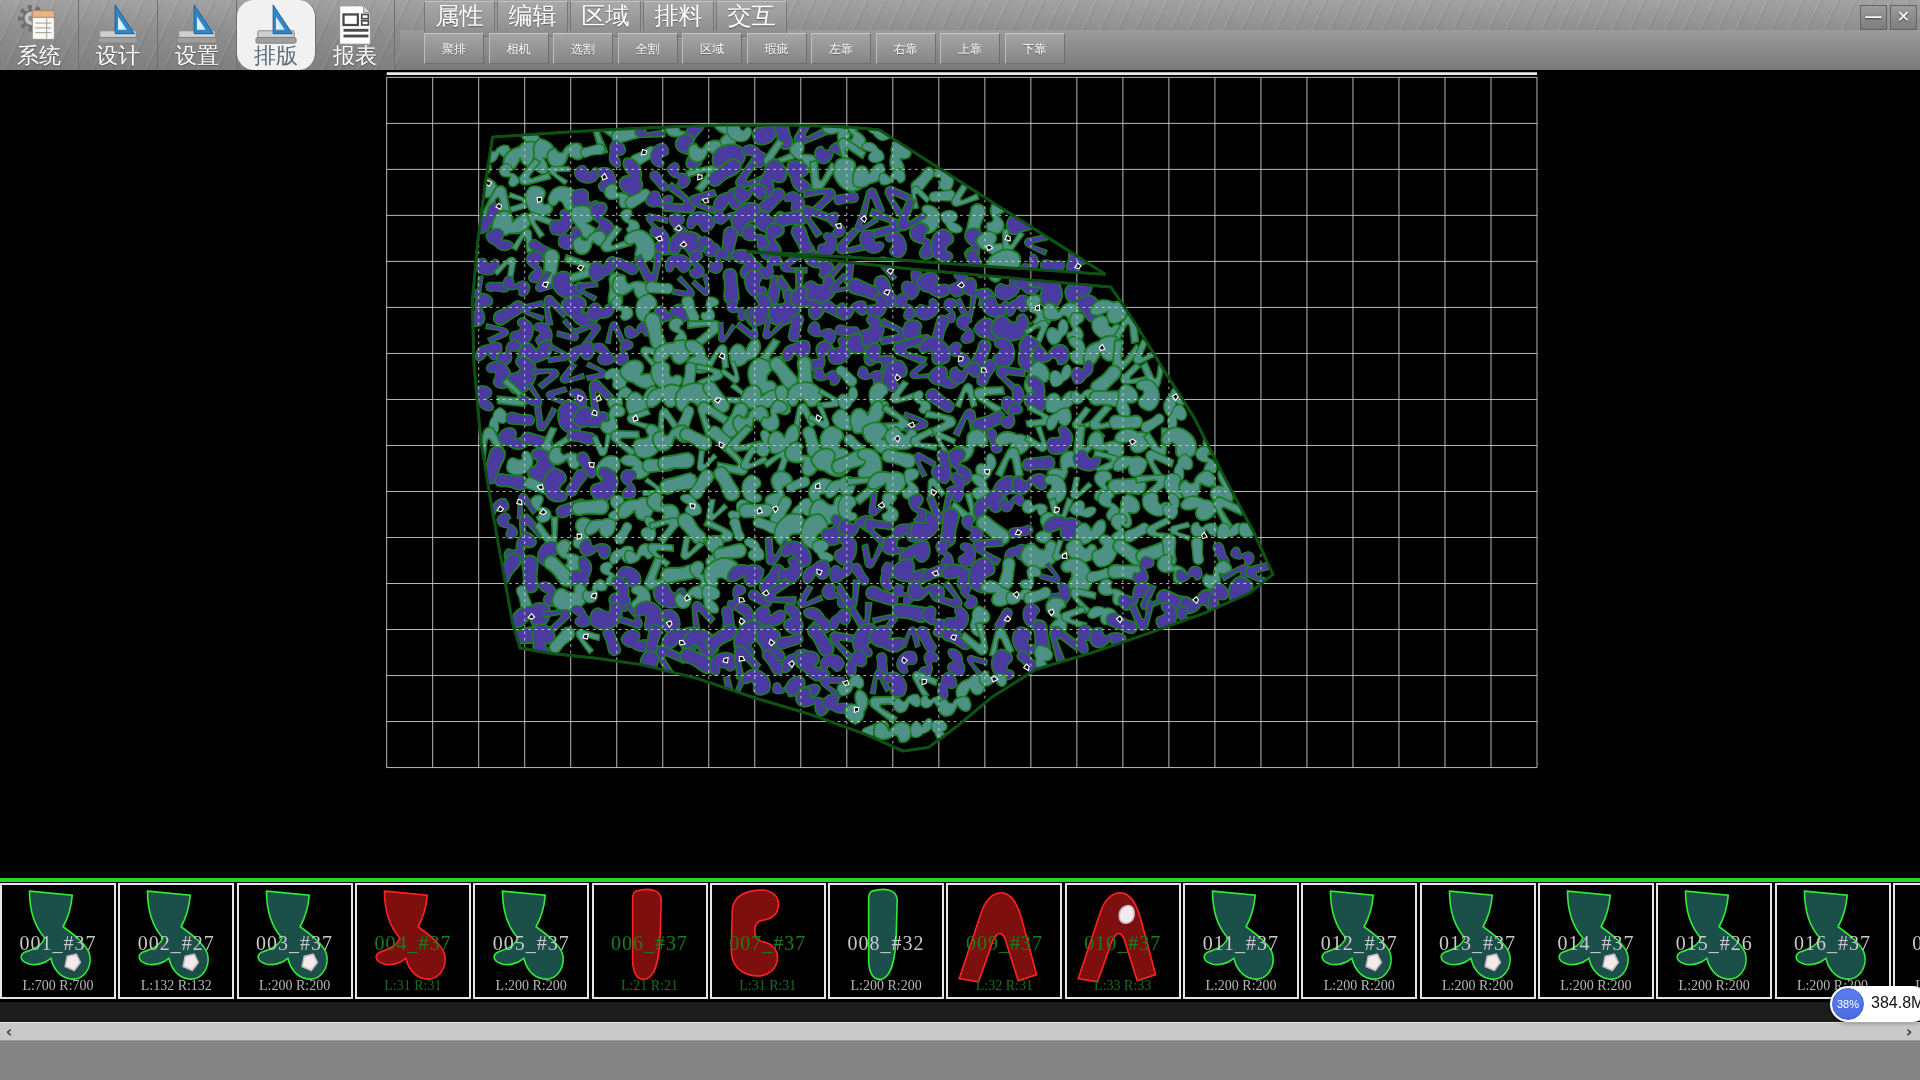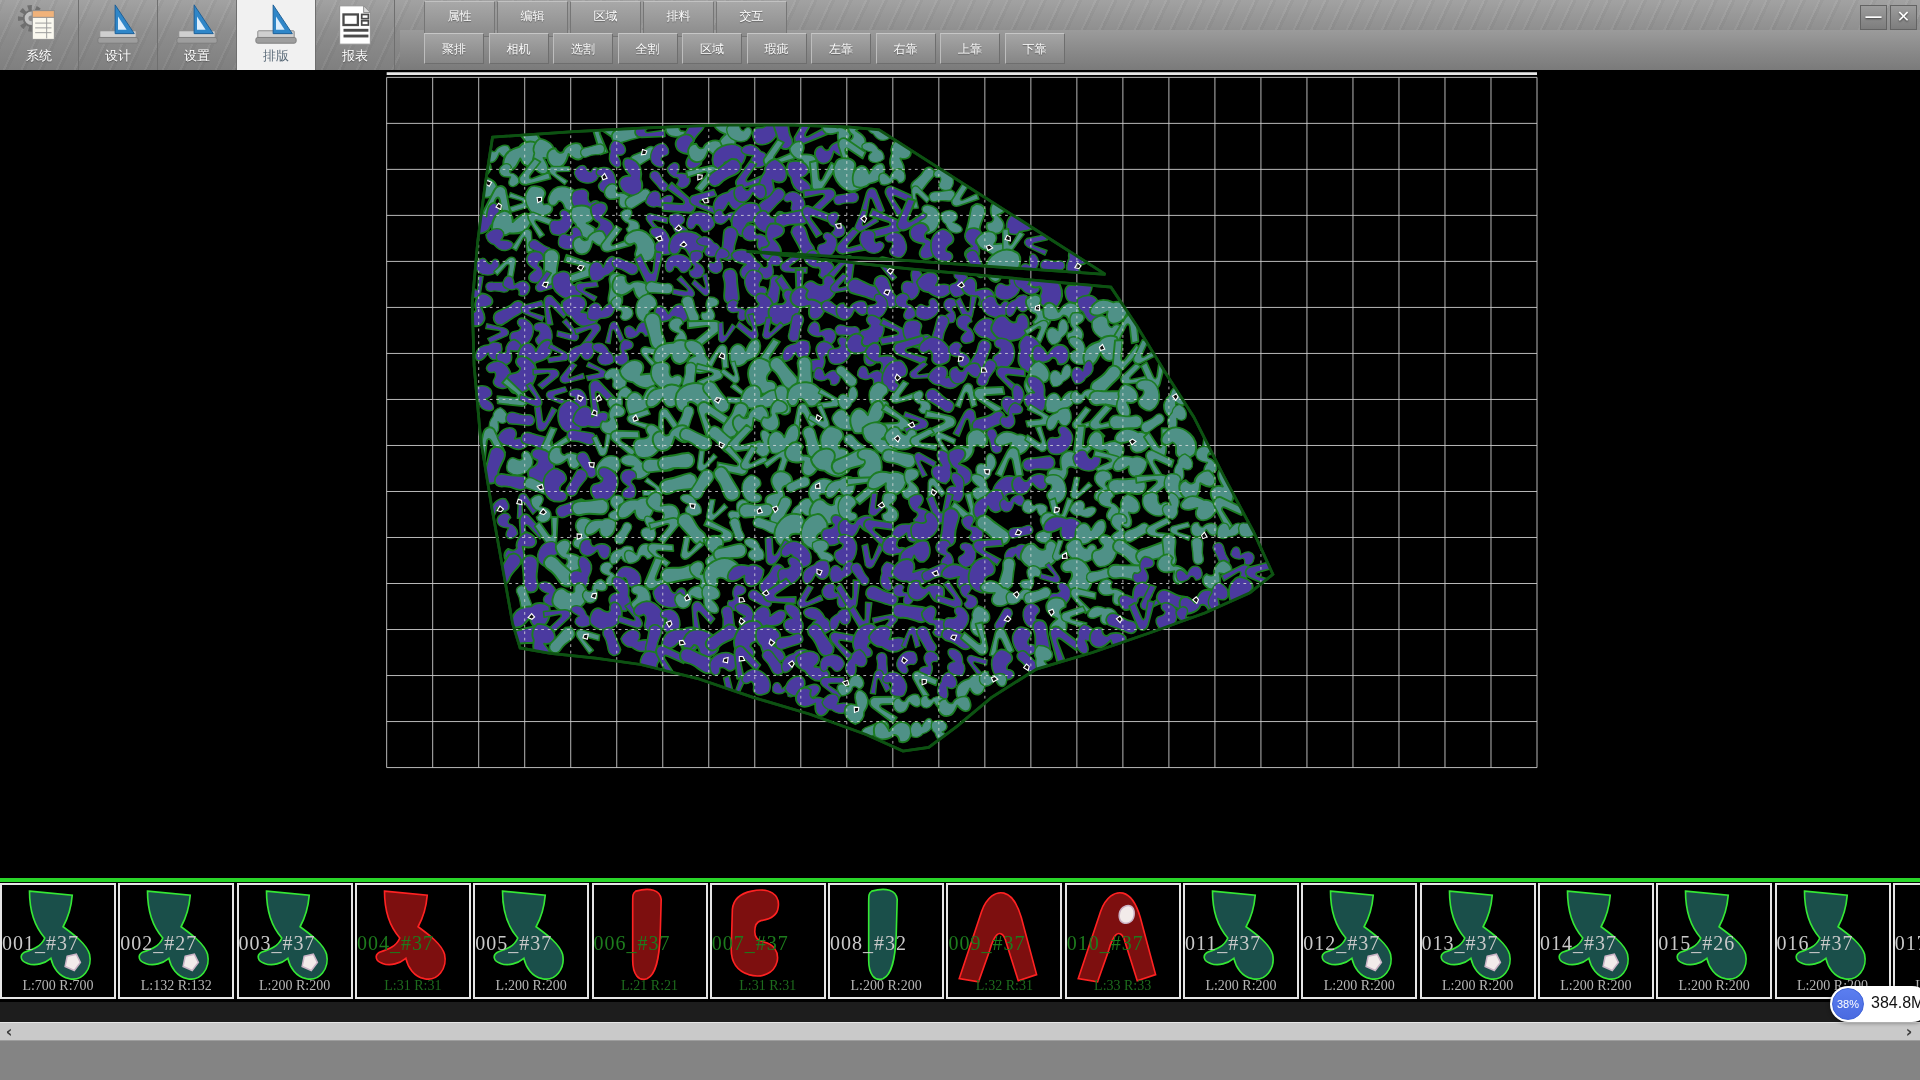--- a/index.html
+++ b/index.html
@@ -9,47 +9,47 @@
     background:linear-gradient(180deg,#a2a2a2 0%,#8e8e8e 45%,#7f7f7f 100%);
     border-bottom:1px solid #595959;}
   #titlebar .stripes{position:absolute;inset:0;
     background:repeating-linear-gradient(115deg,rgba(255,255,255,.06) 0 2px,rgba(0,0,0,.03) 2px 5px,transparent 5px 16px);}
   #row2bg{position:absolute;left:400px;top:30px;width:1520px;height:40px;
     background:linear-gradient(180deg,#9b9b9b,#7a7a7a);}
   #app-buttons{position:absolute;left:0;top:0;height:70px;display:flex;}
   .app-btn{width:79px;height:70px;border-right:1px solid #6f6f6f;box-sizing:border-box;
     display:flex;flex-direction:column;align-items:center;justify-content:flex-start;cursor:default;}
   .app-btn .ic{width:46px;height:44px;margin-top:2px;}
-  .app-btn .lbl{font-size:13px;color:#fff;text-shadow:0 1px 1px rgba(0,0,0,.35);line-height:20px;}
-  .app-btn.active{background:#f1f1f1;}
+  .app-btn .lbl{font-size:22px;color:#fff;text-shadow:0 1px 1px rgba(0,0,0,.35);line-height:20px;}
+  .app-btn.active{background:#f1f1f1;border-radius:17px;}
   .app-btn.active .lbl{color:#5a6a78;text-shadow:none;}
   #menu-tabs{position:absolute;left:424px;top:1px;height:28px;display:flex;}
   .menu-tab{width:71px;margin-right:2px;height:36px;line-height:28px;text-align:center;
-    color:#fff;font-size:12px;background:linear-gradient(180deg,#a8a8a8,#8b8b8b);
+    color:#fff;font-size:24px;background:linear-gradient(180deg,#a8a8a8,#8b8b8b);
     border:1px solid #767676;border-top-color:#c2c2c2;box-sizing:border-box;
     text-shadow:0 1px 1px rgba(0,0,0,.4);}
   #tool-row{position:absolute;left:424px;top:33px;height:31px;display:flex;}
   .tool-btn{width:60px;margin-right:4.5px;height:31px;line-height:31px;text-align:center;
     color:#fff;font-size:12px;background:linear-gradient(180deg,#a5a5a5,#868686);
     border:1px solid #6e6e6e;border-top-color:#c6c6c6;border-left-color:#bdbdbd;box-sizing:border-box;
     text-shadow:0 1px 1px rgba(0,0,0,.4);}
   #win-controls{position:absolute;right:3px;top:5px;display:flex;gap:3px;}
   .win-btn{width:25px;height:23px;text-align:center;line-height:22px;color:#fff;
     font-family:"Liberation Sans","DejaVu Sans",sans-serif;font-weight:bold;font-size:16px;
     background:linear-gradient(180deg,#9c9c9c,#7d7d7d);border:1px solid #636363;
     text-shadow:0 1px 2px rgba(0,0,0,.6);}
   
   #canvas{position:absolute;left:0;top:70px;width:1920px;height:808px;background:#000;}
   
   #thumbstrip{position:absolute;left:0;top:878px;width:1920px;height:124px;background:#000;}
   #strip-line{position:absolute;left:0;top:0;width:1920px;height:4px;}
   .thumb-cell{position:absolute;top:5px;width:116px;height:116px;background:#000;
     border:2px solid #e6e6e6;box-sizing:border-box;overflow:hidden;}
   .thumb-cell svg{position:absolute;left:0;top:0;width:112px;height:112px;}
-  .thumb-name{position:absolute;left:0;top:47px;width:112px;
+  .thumb-name{position:absolute;left:0;top:47px;width:112px;text-align:center;
     font-size:20px;letter-spacing:1px;}
   .thumb-meas{position:absolute;left:0;bottom:3px;width:112px;text-align:center;font-size:14px;}
   
   #gapbar{position:absolute;left:0;top:1002px;width:1920px;height:20px;background:#1d1d1d;}
   #hscroll{position:absolute;left:0;top:1022px;width:1920px;height:18px;background:#c9c9c9;
     border-top:1px solid #e6e6e6;box-sizing:border-box;}
   .scroll-arrow{position:absolute;top:0;width:18px;height:18px;text-align:center;line-height:17px;
     color:#3c3c3c;font-size:16px;font-weight:bold;font-family:"DejaVu Sans",sans-serif;}
   #statusbar{position:absolute;left:0;top:1040px;width:1920px;height:40px;background:#848484;
     border-top:1px solid #9d9d9d;box-sizing:border-box;}

